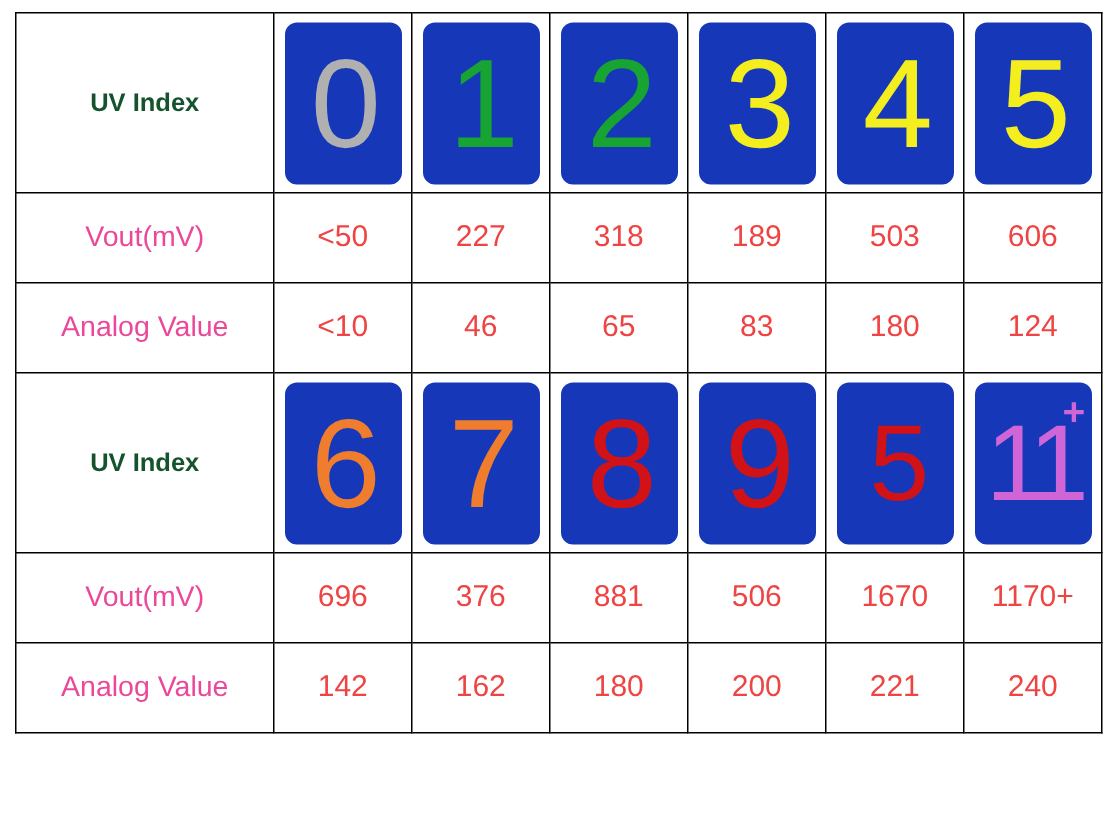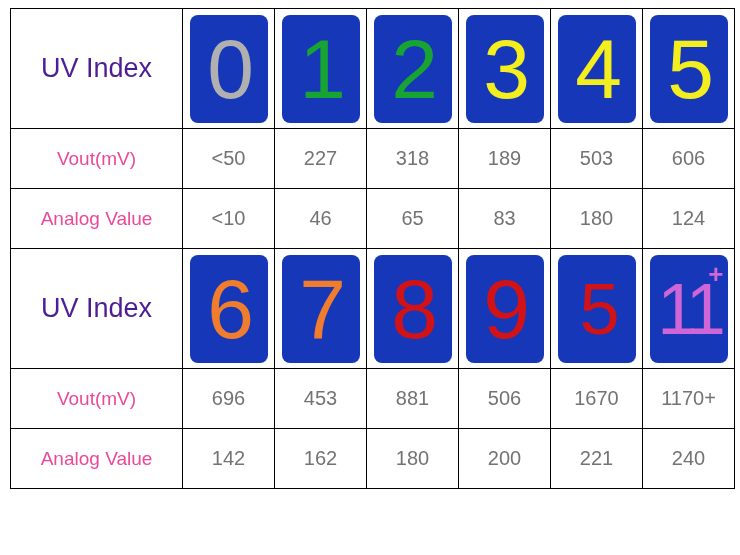--- a/index.html
+++ b/index.html
@@ -29,33 +29,33 @@
   .data-col {
     width: 92px;
   }
   .uv-row td {
     height: 120px;
   }
   .val-row td {
     height: 60px;
   }
   .uv-label {
-    font-size: 27px;
-    font-weight: normal;
-    color: #4c1d95;
+    font-size: 17px;
+    font-weight: bold;
+    color: #14532d;
   }
   .val-label {
     font-size: 19px;
     font-weight: normal;
     color: #ec4899;
   }
   .val-cell {
     font-size: 20px;
     font-weight: normal;
-    color: #737373;
+    color: #ef4444;
   }
   .tile-holder {
     display: flex;
     align-items: center;
     justify-content: center;
     height: 100%;
   }
   .tile {
     width: 78px;
     height: 108px;
@@ -212,21 +212,21 @@
             <div class="tile">
               <span class="tile-num c-violet tile-num-narrow">11</span>
               <span class="plus-sup c-violet">+</span>
             </div>
           </div>
         </td>
   </tr>
   <tr class="val-row">
     <td><span class="val-label">Vout(mV)</span></td>
     <td class="val-cell">696</td>
-    <td class="val-cell">453</td>
+    <td class="val-cell">376</td>
     <td class="val-cell">881</td>
     <td class="val-cell">506</td>
     <td class="val-cell">1670</td>
     <td class="val-cell">1170+</td>
   </tr>
   <tr class="val-row">
     <td><span class="val-label">Analog Value</span></td>
     <td class="val-cell">142</td>
     <td class="val-cell">162</td>
     <td class="val-cell">180</td>

